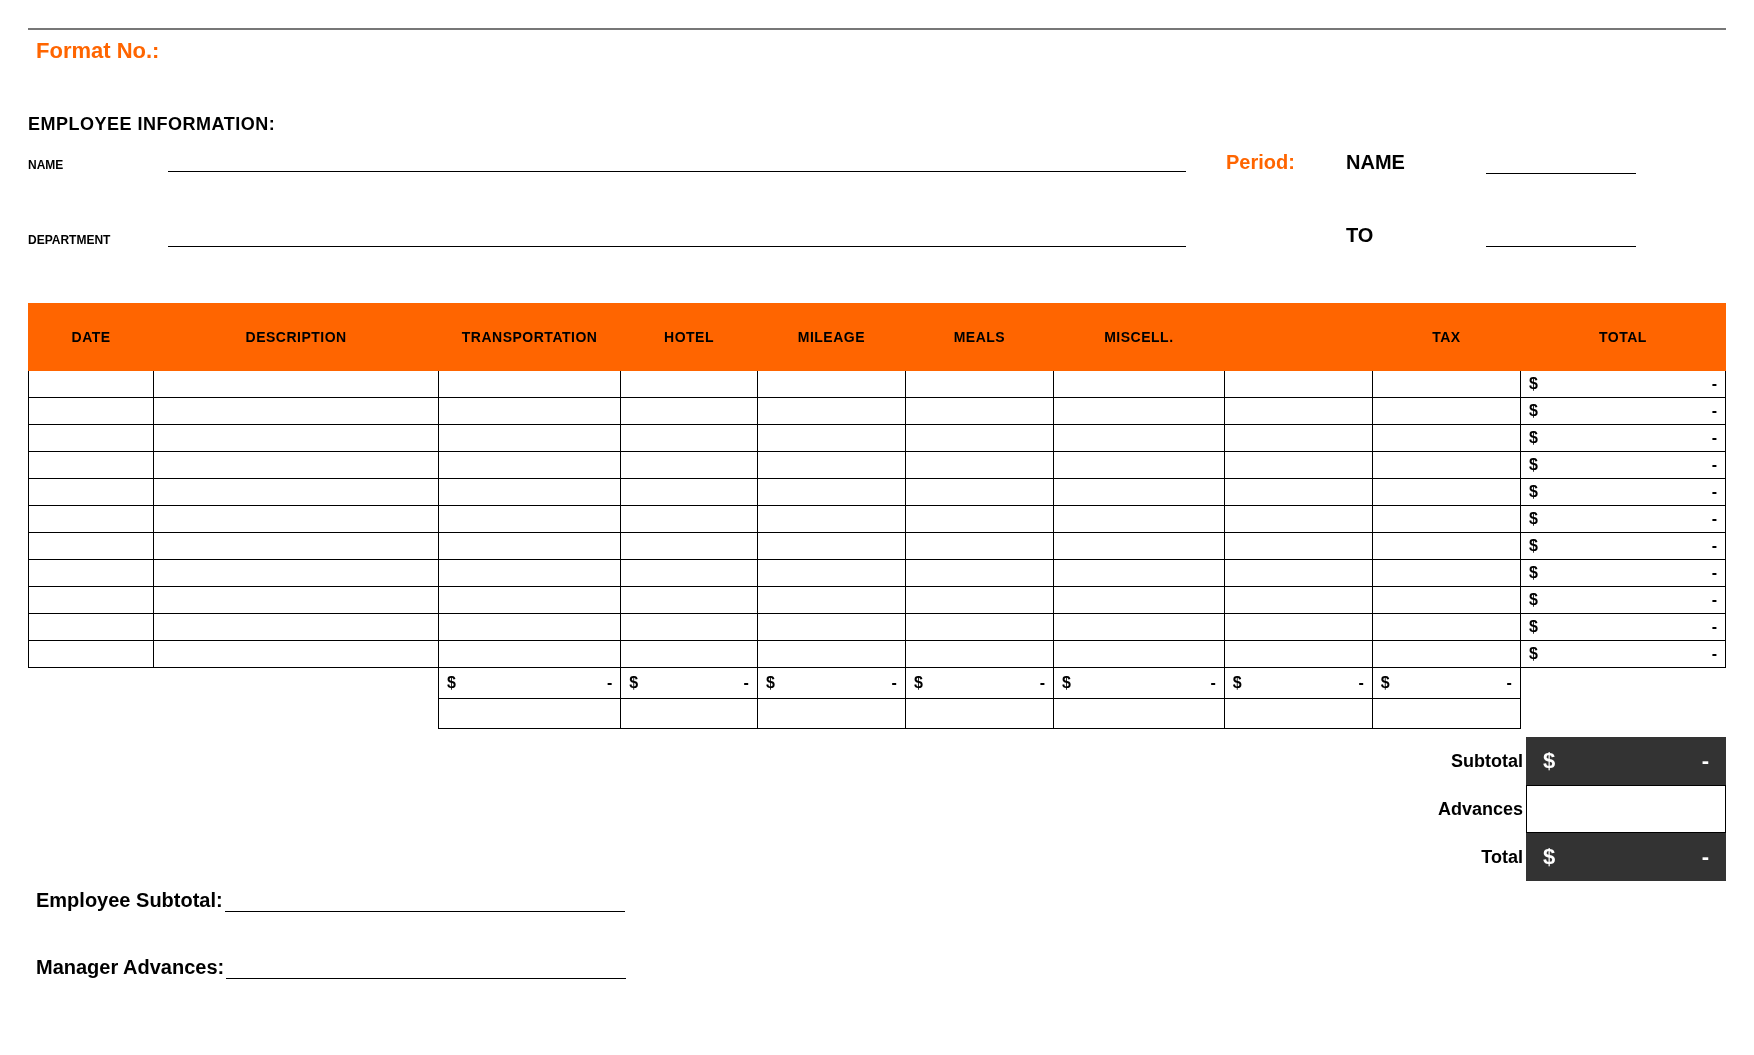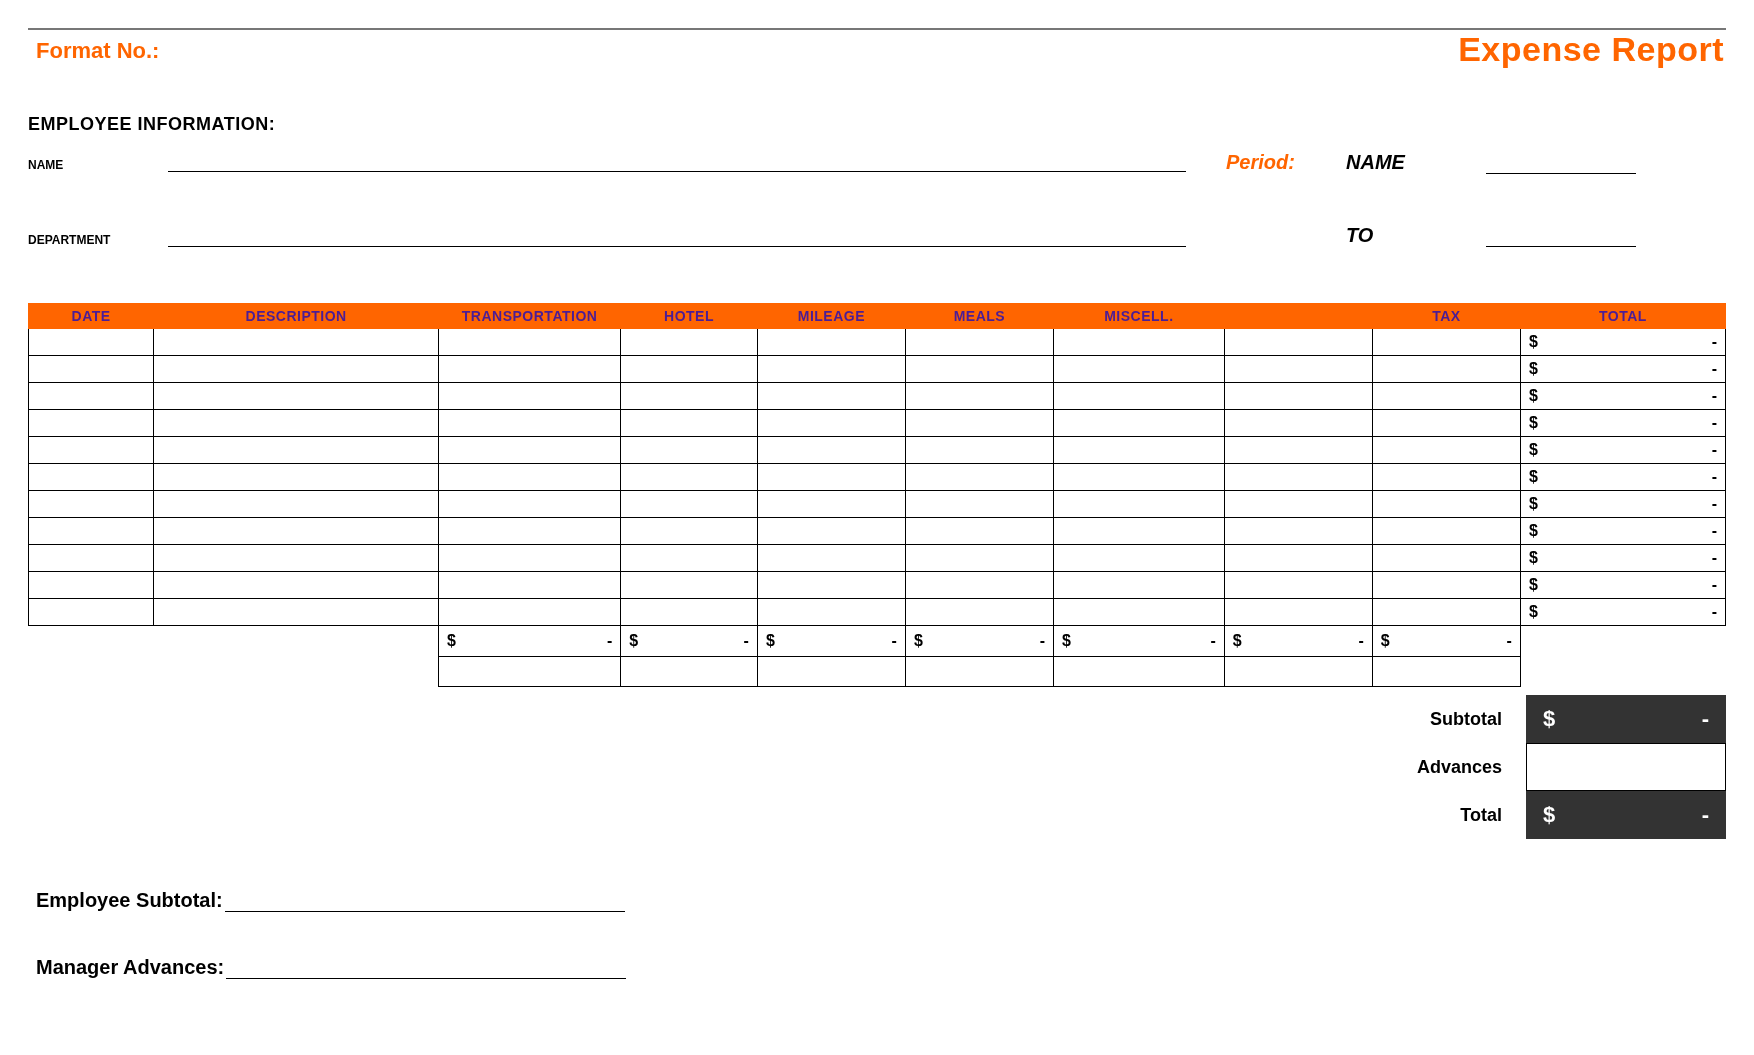--- a/index.html
+++ b/index.html
@@ -68,21 +68,20 @@
     border-bottom: 1.5px solid #000;
     height: 22px;
   }
   .period-block {
     display: grid;
     grid-template-columns: 120px 140px 160px;
     row-gap: 13px;
     font-size: 20px;
     font-weight: 700;
     align-items: end;
-    font-style: italic;
   }
   .period-label {
     color: var(--orange);
     font-weight: 800;
     font-size: 20px;
   }
   .short-line {
     border-bottom: 1.5px solid #000;
     height: 22px;
     width: 150px;
@@ -101,25 +100,25 @@
   table.expense col.hotel  { width: 120px; }
   table.expense col.mile   { width: 130px; }
   table.expense col.meals  { width: 130px; }
   table.expense col.misc   { width: 150px; }
   table.expense col.blank  { width: 130px; }
   table.expense col.tax    { width: 130px; }
   table.expense col.total  { width: 180px; }
 
   table.expense th {
     background: var(--orange);
-    color: #4c1d95;
+    color: #000000;
     font-size: 14px;
     font-weight: 800;
     letter-spacing: 0.5px;
-    padding: 4px 4px;
+    padding: 25px 4px;
     border: 1px solid var(--orange);
     text-align: center;
   }
   table.expense td {
     border: 1px solid #000;
     height: 26px;
     font-size: 16px;
     padding: 0 8px;
   }
   td.money {
@@ -148,21 +147,21 @@
     align-items: center;
   }
   .summary-area .row {
     display: contents;
   }
   .summary-label {
     grid-column: 2;
     text-align: right;
     font-weight: 800;
     font-size: 18px;
-    padding-right: 24px;
+    padding-right: 3px;
   }
   .summary-box {
     grid-column: 3;
     height: 46px;
     border: 1px solid #000;
     display: flex;
     align-items: center;
     justify-content: space-between;
     padding: 0 16px;
     font-size: 22px;
@@ -190,21 +189,20 @@
     width: 400px;
     border-bottom: 1.5px solid #000;
     height: 22px;
     margin-left: 2px;
   }
 </style>
 </head>
 <body>
 
 <div class="page">
-  <div class="report-title">Expense Report</div>
   <div class="top-rule"></div>
 
   <div class="format-no">Format No.:</div>
 
   <div class="emp-block">
     <div>
       <div class="emp-heading">EMPLOYEE INFORMATION:</div>
       <div class="field-row">
         <div class="label">NAME</div>
         <div class="line"></div>

